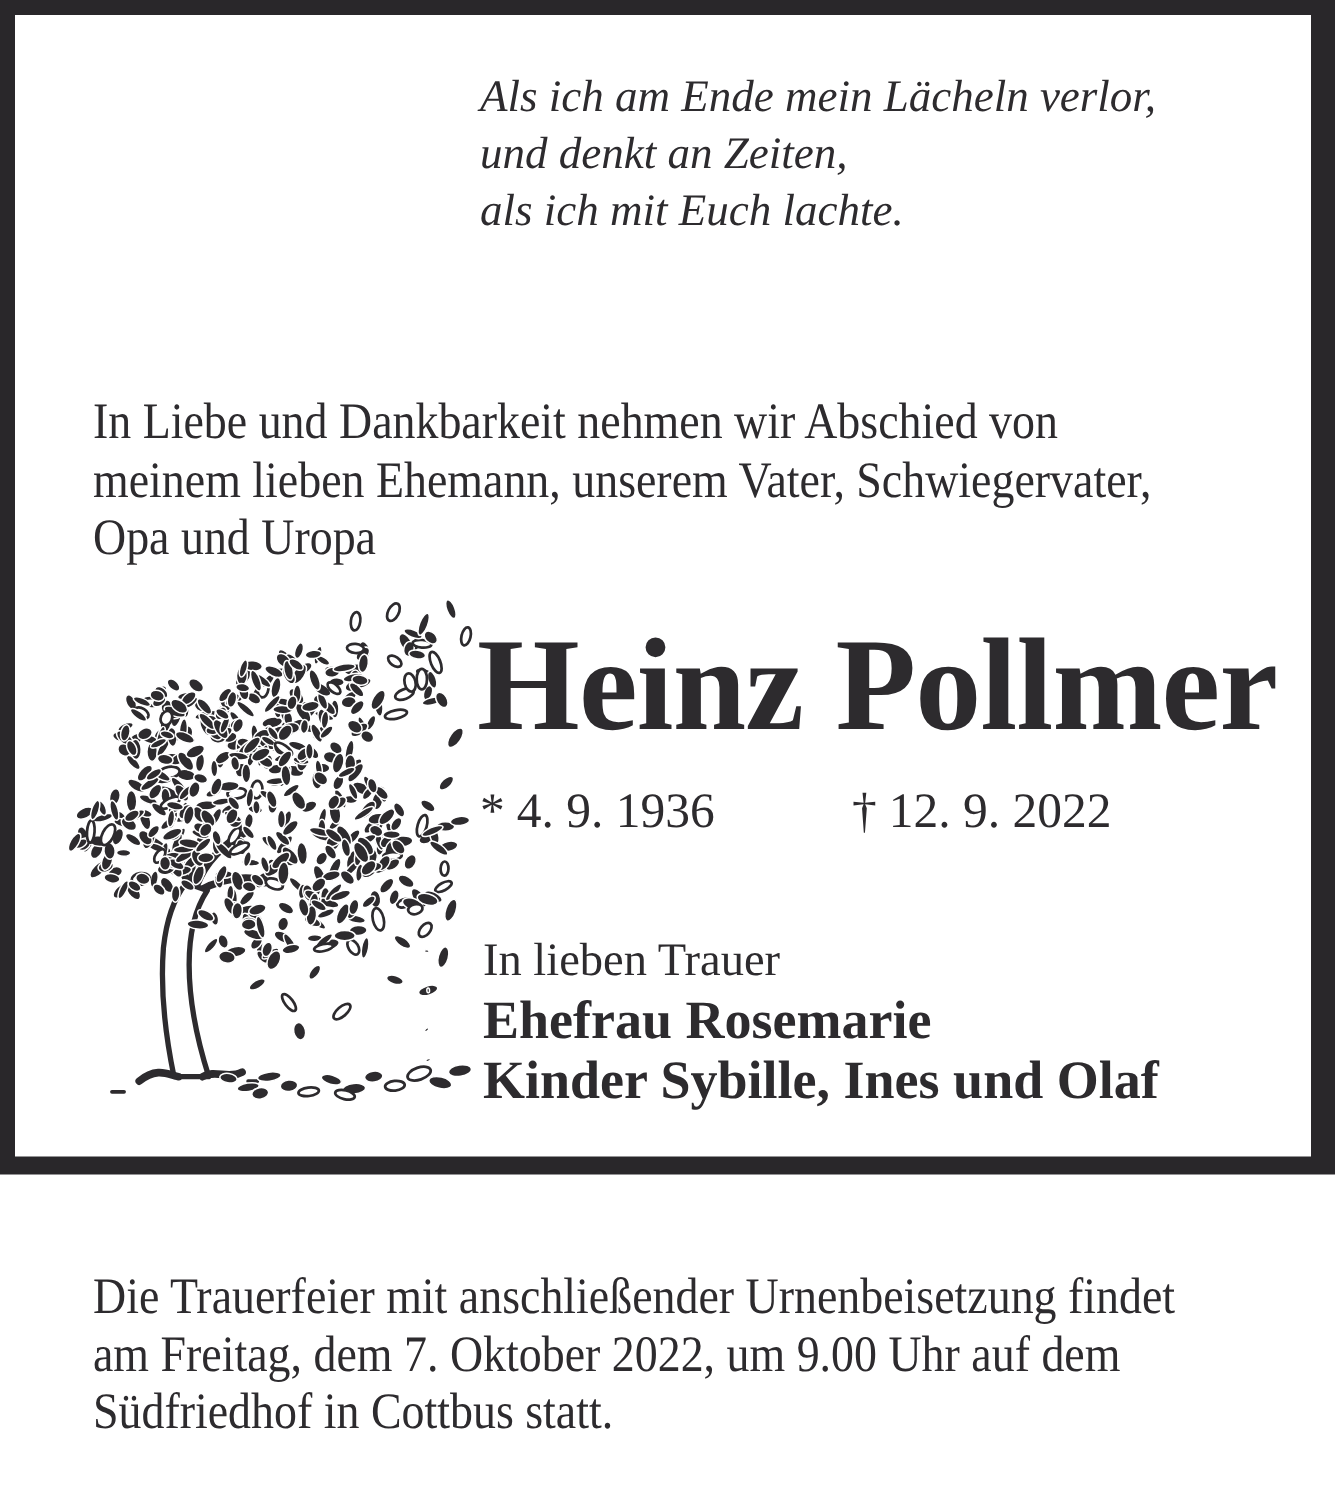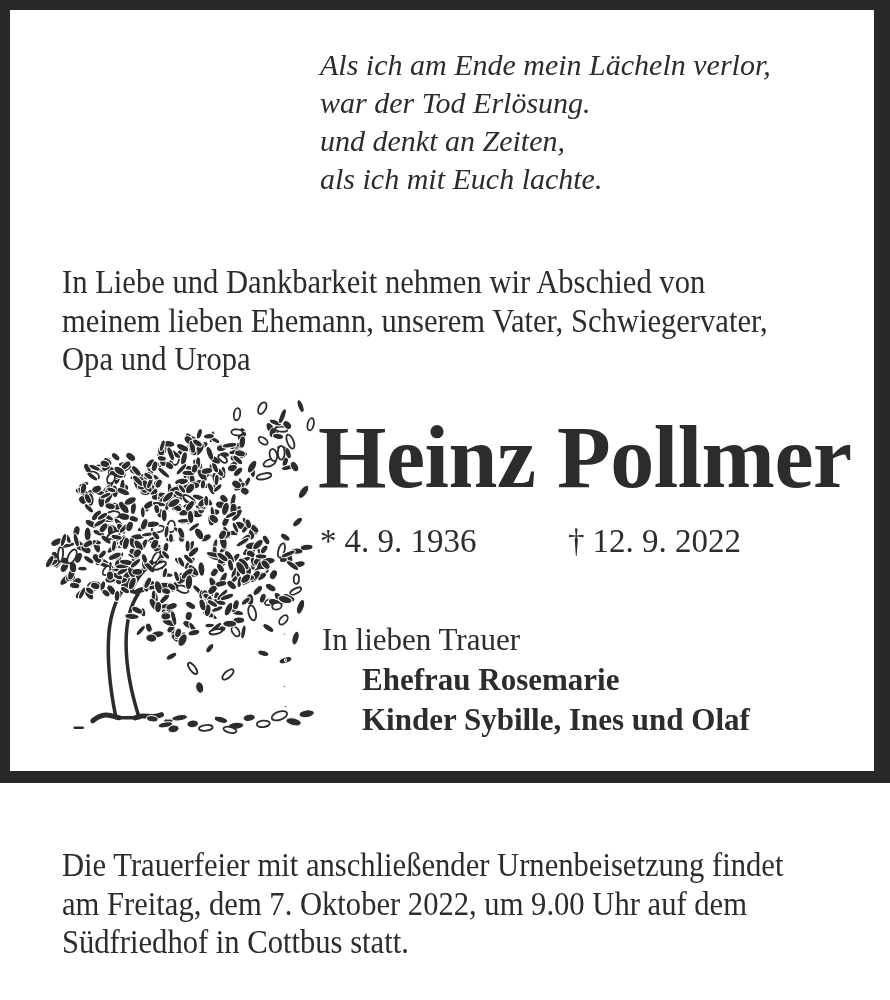--- a/index.html
+++ b/index.html
@@ -53,38 +53,37 @@
   .date { position: absolute; white-space: nowrap; }
   .date .sym { margin-right: 8px; }
   .date.birth { left: 310px; }
   .date.death { left: 558px; }
   
   .mourners {
     position: absolute; left: 312px; top: 610px;
     font-size: 31px; line-height: 40px;
     white-space: nowrap;
   }
-  .mourners .bold { font-weight: 700; font-size: 31px; margin-left: 40px; }
+  .mourners .bold { font-weight: 700; font-size: 36px; }
   
   .funeral {
     position: absolute; left: 52px; top: 836px;
     font-size: 34px; line-height: 38.5px;
     transform: scaleX(0.90); transform-origin: 0 0;
     white-space: nowrap;
   }
 </style>
 </head>
 <body>
 
 <div class="frame">
   <div class="sheet">
 
     <div class="poem">
       <div>Als ich am Ende mein Lächeln verlor,</div>
-      <div>war der Tod Erlösung.</div>
       <div>und denkt an Zeiten,</div>
       <div>als ich mit Euch lachte.</div>
     </div>
 
     <div class="intro">
       <div>In Liebe und Dankbarkeit nehmen wir Abschied von</div>
       <div>meinem lieben Ehemann, unserem Vater, Schwiegervater,</div>
       <div>Opa und Uropa</div>
     </div>
 

